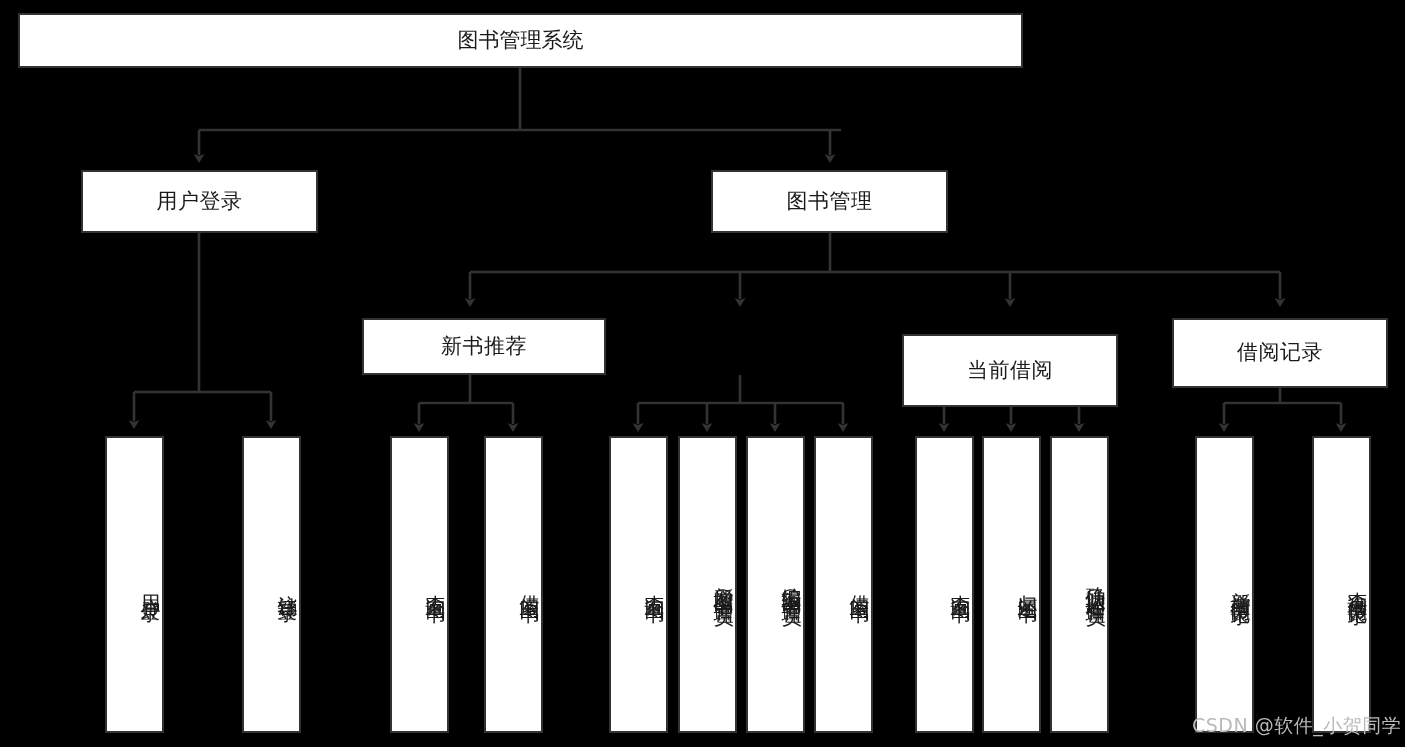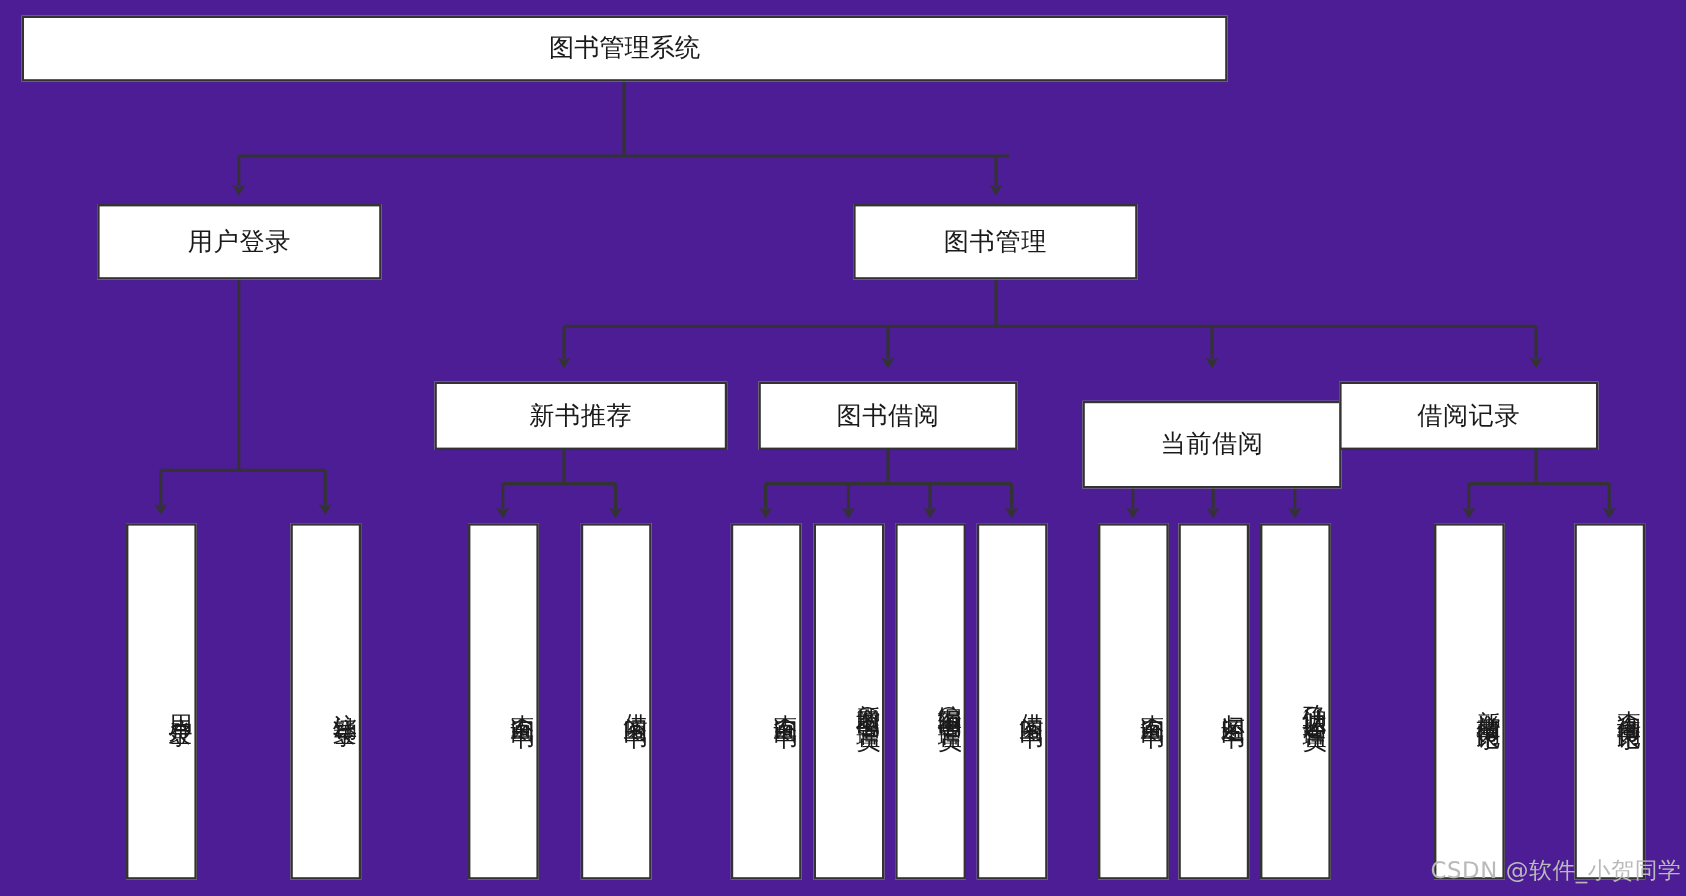--- a/index.html
+++ b/index.html
@@ -5,21 +5,21 @@
   * { box-sizing: border-box; }
   html, body {
     margin: 0; padding: 0;
     background: #ffffff;
     font-family: "DejaVu Sans", "Liberation Sans", sans-serif;
   }
   #canvas {
     position: relative;
     width: 1405px;
     height: 747px;
-    background: #4c1d95;
+    background: #000000;
     overflow: hidden;
   }
   #wires {
     position: absolute;
     left: 0; top: 0;
     width: 1405px; height: 747px;
     pointer-events: none;
   }
   .node {
     position: absolute;
@@ -125,27 +125,24 @@
   <div class="node h" style="left:81px; top:170px; width:237px; height:63px;">
     <span class="txt">用户登录</span>
   </div>
   <div class="node h" style="left:711px; top:170px; width:237px; height:63px;">
     <span class="txt">图书管理</span>
   </div>
 
   <div class="node h" style="left:362px; top:318px; width:244px; height:57px;">
     <span class="txt">新书推荐</span>
   </div>
-  <div class="node h" style="left:632px; top:318px; width:216px; height:57px;">
-    <span class="txt">图书借阅</span>
-  </div>
   <div class="node h" style="left:902px; top:334px; width:216px; height:73px;">
     <span class="txt">当前借阅</span>
   </div>
-  <div class="node h" style="left:1116px; top:318px; width:216px; height:57px;">
+  <div class="node h" style="left:1172px; top:318px; width:216px; height:70px;">
     <span class="txt">借阅记录</span>
   </div>
 
   <div class="node v" style="left:105px; top:436px; width:59px; height:297px;">
     <span class="txt">用户登录</span>
   </div>
   <div class="node v" style="left:242px; top:436px; width:59px; height:297px;">
     <span class="txt">注销登录</span>
   </div>
 

